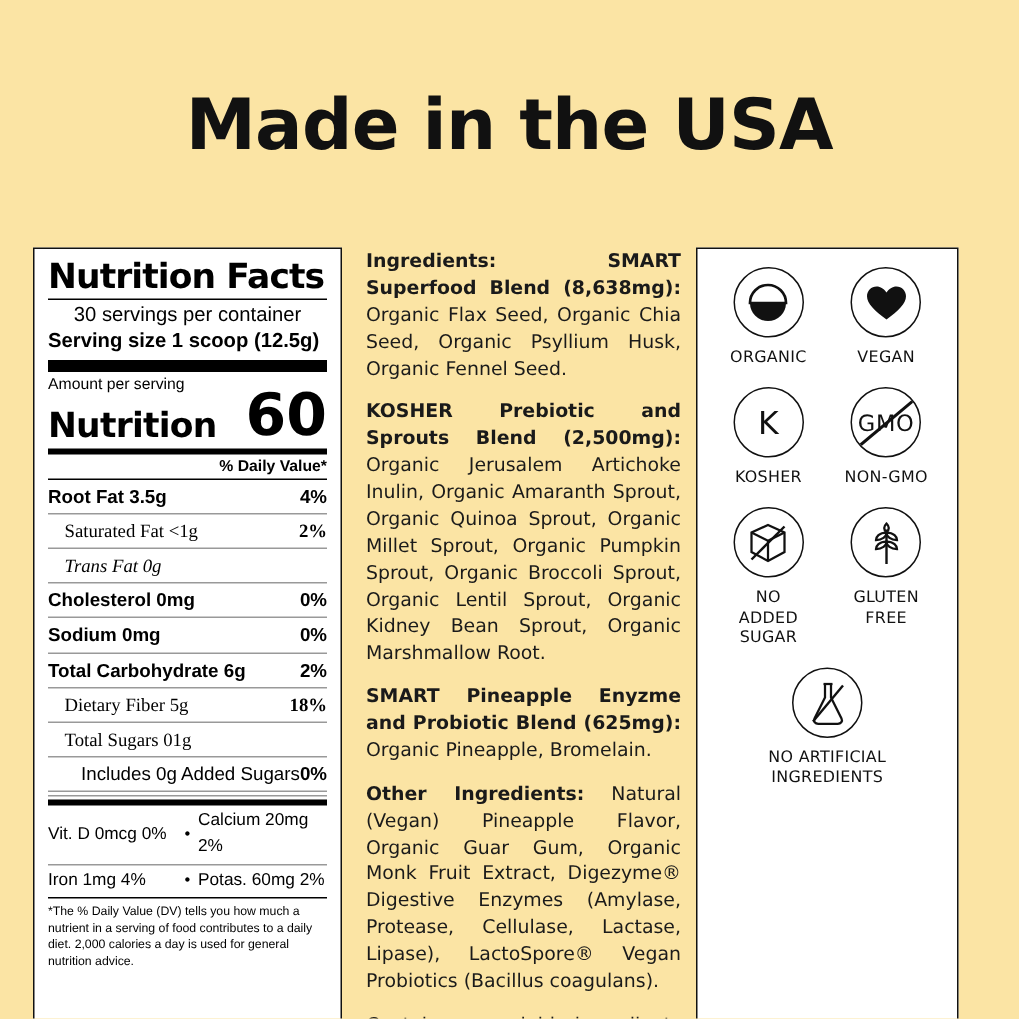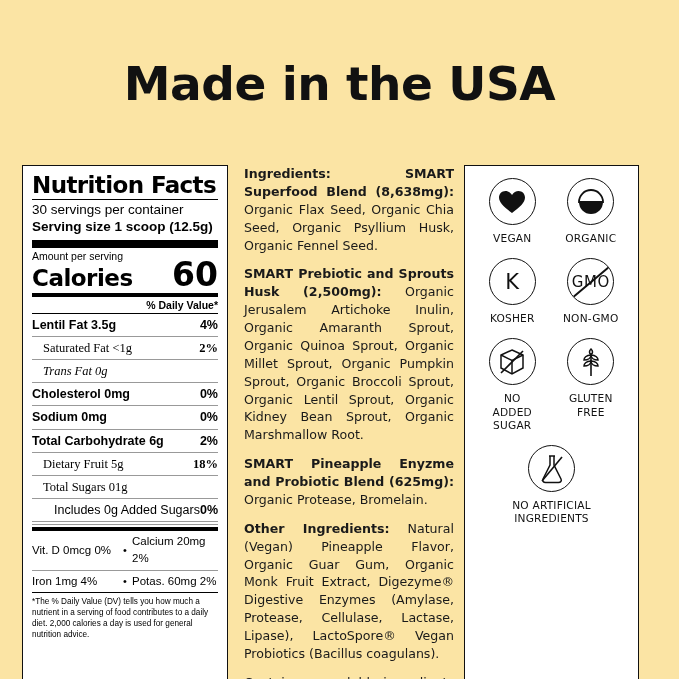--- a/index.html
+++ b/index.html
@@ -54,20 +54,21 @@
     font-family: "DejaVu Sans", sans-serif;
     font-weight: bold;
     font-size: 23px;
     letter-spacing: -0.6px;
     line-height: 1.05;
     margin-bottom: 2px;
   }
   .nf-servings {
     font-size: 13.5px;
     line-height: 1.25;
+    text-align: center;
   }
   .nf-servingsize {
     font-size: 13.5px;
     font-weight: bold;
     line-height: 1.25;
   }
   .rule-thick {
     border-bottom: 8px solid #000;
     margin: 4px 0 2px 0;
   }
@@ -95,21 +96,21 @@
   }
   .cal-label {
     font-family: "DejaVu Sans", sans-serif;
     font-weight: bold;
     font-size: 23px;
     letter-spacing: -0.5px;
   }
   .cal-value {
     font-family: "DejaVu Sans", sans-serif;
     font-weight: bold;
-    font-size: 33px;
+    font-size: 39px;
     line-height: 1;
   }
   .dv-head {
     text-align: right;
     font-size: 10.5px;
     font-weight: bold;
     margin-bottom: 1px;
   }
   .nf-line {
     display: flex;
@@ -230,30 +231,30 @@
   <div class="columns">
 
     <div class="nf-panel">
       <div class="nf-title">Nutrition Facts</div>
       <div class="rule-thin"></div>
       <div class="nf-servings">30 servings per container</div>
       <div class="nf-servingsize">Serving size 1 scoop (12.5g)</div>
       <div class="rule-thick"></div>
       <div class="nf-amount">Amount per serving</div>
       <div class="cal-row">
-        <div class="cal-label">Calories</div>
+        <div class="cal-label">Nutrition</div>
         <div class="cal-value">60</div>
       </div>
       <div class="rule-med"></div>
       <div class="dv-head">% Daily Value*</div>
       <div class="rule-thin"></div>
 
       <div id="nf-rows">
           <div class="nf-line">
-            <span class="name"><b>Lentil Fat 3.5g</b></span>
+            <span class="name"><b>Root Fat 3.5g</b></span>
             <span><b>4%</b></span>
           </div>
           <div class="rule-hair"></div>
           <div class="nf-line indent1">
             <span class="name">Saturated Fat &lt;1g</span>
             <span><b>2%</b></span>
           </div>
           <div class="rule-hair"></div>
           <div class="nf-line indent1">
             <span class="name italic">Trans Fat 0g</span>
@@ -269,21 +270,21 @@
             <span class="name"><b>Sodium 0mg</b></span>
             <span><b>0%</b></span>
           </div>
           <div class="rule-hair"></div>
           <div class="nf-line">
             <span class="name"><b>Total Carbohydrate 6g</b></span>
             <span><b>2%</b></span>
           </div>
           <div class="rule-hair"></div>
           <div class="nf-line indent1">
-            <span class="name">Dietary Fruit 5g</span>
+            <span class="name">Dietary Fiber 5g</span>
             <span><b>18%</b></span>
           </div>
           <div class="rule-hair"></div>
           <div class="nf-line indent1">
             <span class="name">Total Sugars 01g</span>
             <span></span>
           </div>
           <div class="rule-hair"></div>
           <div class="nf-line indent2">
             <span class="name">Includes 0g Added Sugars</span>
@@ -306,44 +307,44 @@
             <div class="dot">•</div>
             <div class="cell">Potas. 60mg 2%</div>
           </div>
         </div>
       <div class="rule-thin"></div>
       <div class="nf-foot">*The % Daily Value (DV) tells you how much a nutrient in a serving of food contributes to a daily diet. 2,000 calories a day is used for general nutrition advice.</div>
     </div>
 
     <div class="ing-col" id="ingredients">
         <p class="ing-p"><b>Ingredients: SMART Superfood Blend (8,638mg):</b><span> Organic Flax Seed, Organic Chia Seed, Organic Psyllium Husk, Organic Fennel Seed.</span></p>
-        <p class="ing-p"><b>SMART Prebiotic and Sprouts Husk (2,500mg):</b><span> Organic Jerusalem Artichoke Inulin, Organic Amaranth Sprout, Organic Quinoa Sprout, Organic Millet Sprout, Organic Pumpkin Sprout, Organic Broccoli Sprout, Organic Lentil Sprout, Organic Kidney Bean Sprout, Organic Marshmallow Root.</span></p>
-        <p class="ing-p"><b>SMART Pineapple Enyzme and Probiotic Blend (625mg):</b><span> Organic Protease, Bromelain.</span></p>
+        <p class="ing-p"><b>KOSHER Prebiotic and Sprouts Blend (2,500mg):</b><span> Organic Jerusalem Artichoke Inulin, Organic Amaranth Sprout, Organic Quinoa Sprout, Organic Millet Sprout, Organic Pumpkin Sprout, Organic Broccoli Sprout, Organic Lentil Sprout, Organic Kidney Bean Sprout, Organic Marshmallow Root.</span></p>
+        <p class="ing-p"><b>SMART Pineapple Enyzme and Probiotic Blend (625mg):</b><span> Organic Pineapple, Bromelain.</span></p>
         <p class="ing-p"><b>Other Ingredients:</b><span> Natural (Vegan) Pineapple Flavor, Organic Guar Gum, Organic Monk Fruit Extract, Digezyme® Digestive Enzymes (Amylase, Protease, Cellulase, Lactase, Lipase), LactoSpore® Vegan Probiotics (Bacillus coagulans).</span></p>
         <p class="ing-p"><span>Contains non-soluble ingredients such as seeds and sprouts; settling may occur.</span></p>
       </div>
 
     <div class="badge-panel">
       <div class="badge-grid" id="badges">
-          <div class="badge">
-            <div class="badge-circle">
-              <svg width="28" height="26" viewBox="0 0 28 26">
-                <path d="M14 24C6 18 1 13.5 1 8.5 1 4.8 3.9 2 7.4 2 10 2 12.4 3.6 14 6 15.6 3.6 18 2 20.6 2 24.1 2 27 4.8 27 8.5c0 5-5 9.5-13 15.5z" fill="#111"></path>
-              </svg>
-            </div>
-            <div class="badge-label">VEGAN</div>
-          </div>
           <div class="badge">
             <div class="badge-circle">
               <svg width="30" height="30" viewBox="0 0 30 30">
                 <path d="M3 15a12 12 0 0 1 24 0z" fill="none" stroke="#111" stroke-width="1.8"></path>
                 <path d="M3 15a12 12 0 0 0 24 0z" fill="#111"></path>
               </svg>
             </div>
             <div class="badge-label">ORGANIC</div>
+          </div>
+          <div class="badge">
+            <div class="badge-circle">
+              <svg width="28" height="26" viewBox="0 0 28 26">
+                <path d="M14 24C6 18 1 13.5 1 8.5 1 4.8 3.9 2 7.4 2 10 2 12.4 3.6 14 6 15.6 3.6 18 2 20.6 2 24.1 2 27 4.8 27 8.5c0 5-5 9.5-13 15.5z" fill="#111"></path>
+              </svg>
+            </div>
+            <div class="badge-label">VEGAN</div>
           </div>
           <div class="badge">
             <div class="badge-circle">
               <span class="k-letter">K</span>
             </div>
             <div class="badge-label">KOSHER</div>
           </div>
           <div class="badge">
             <div class="badge-circle rel">
               <span class="gmo-text">GMO</span>

